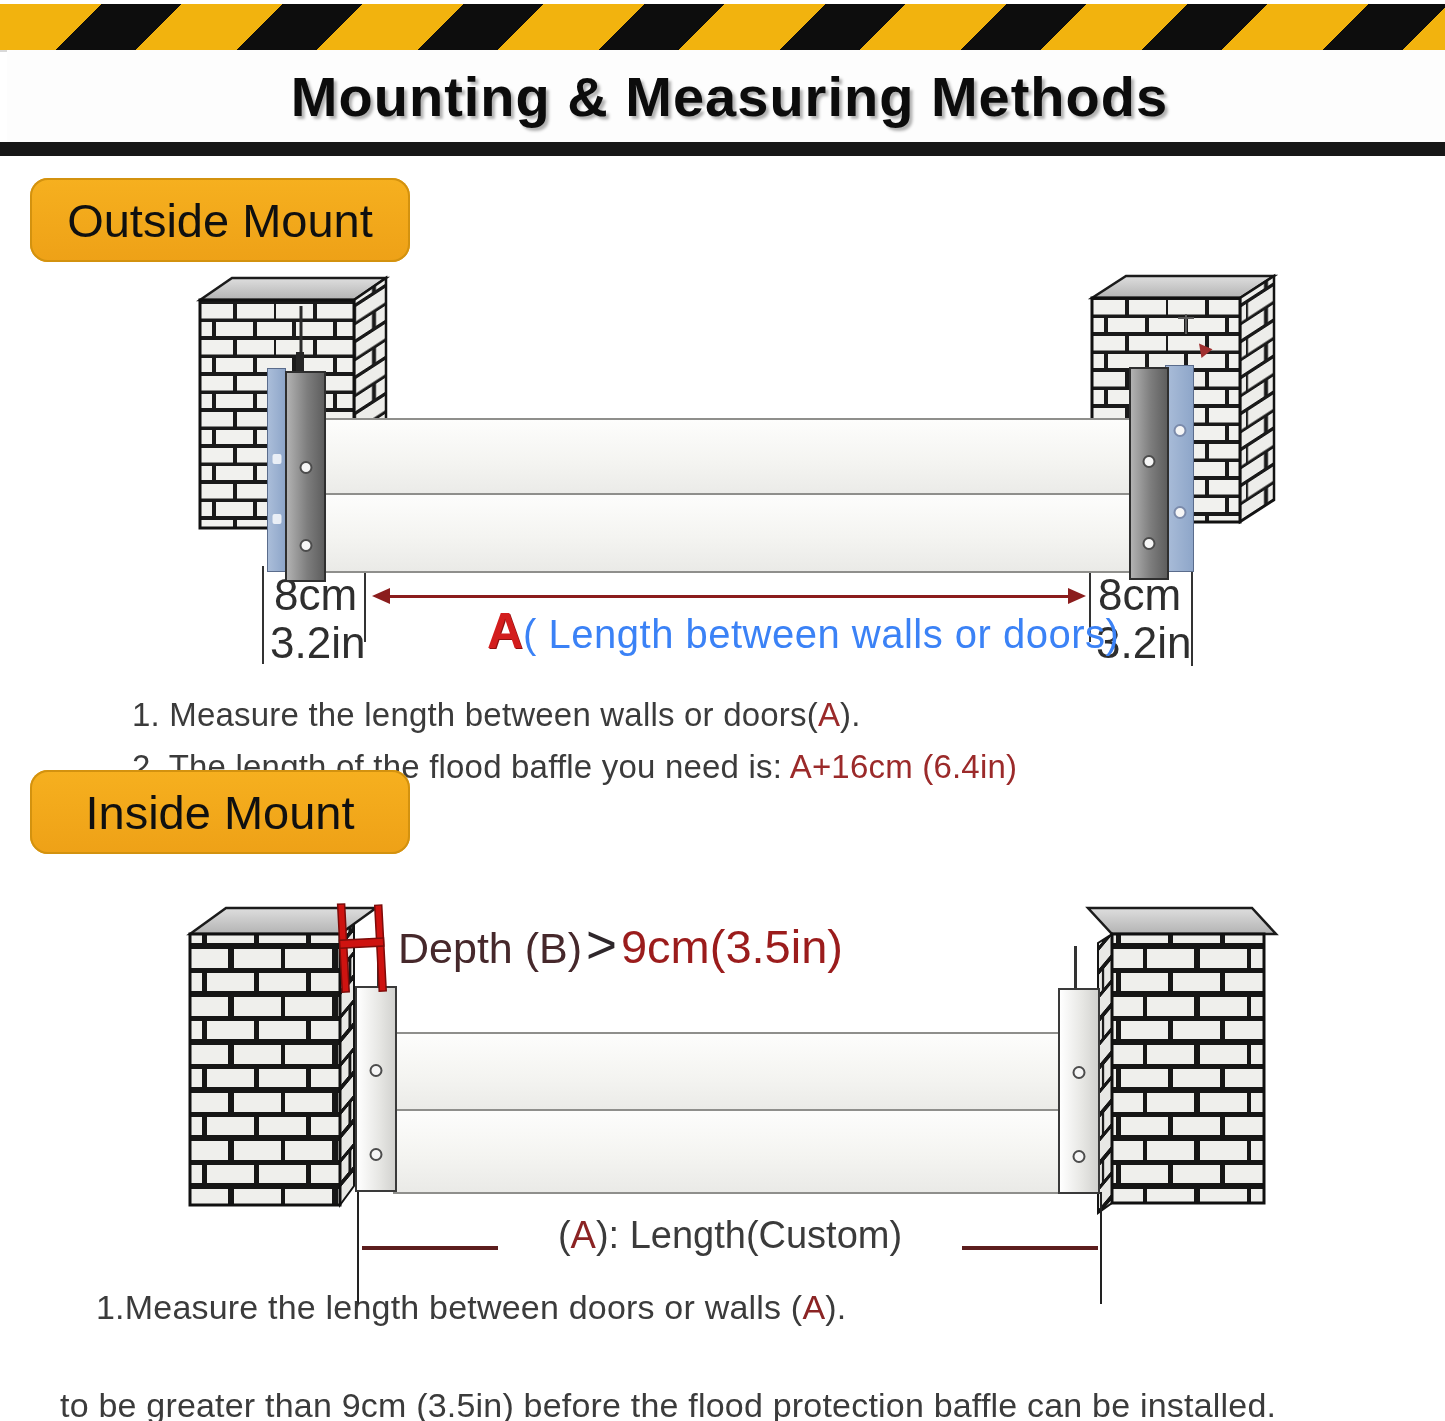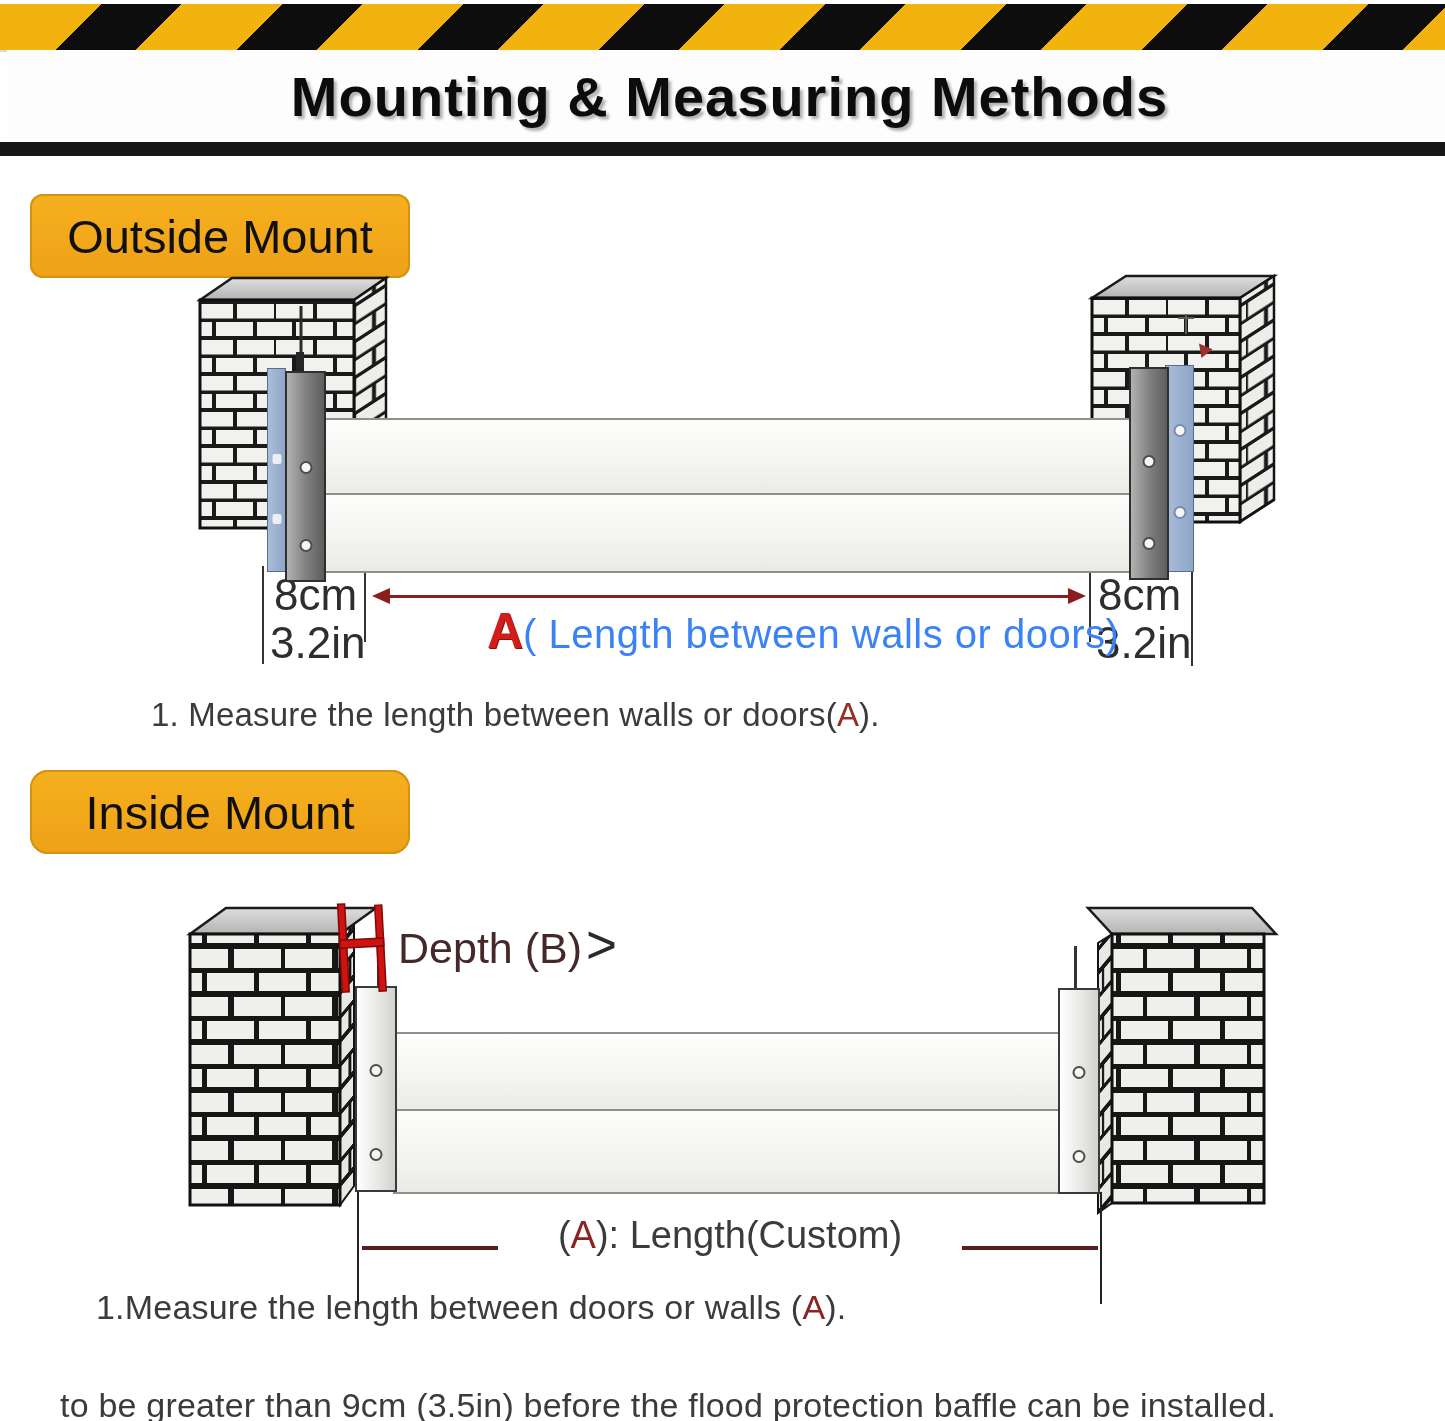--- a/index.html
+++ b/index.html
@@ -45,21 +45,21 @@
   .dim-arrow .hl{position:absolute;left:0;top:0;width:0;height:0;border-style:solid;
     border-width:8.5px 18px 8.5px 0;border-color:transparent #8b1d1d transparent transparent;}
   .dim-arrow .hr{position:absolute;right:0;top:0;width:0;height:0;border-style:solid;
     border-width:8.5px 0 8.5px 18px;border-color:transparent transparent transparent #8b1d1d;}
 
   
   .meas{font-size:44px;color:#2e2e2e;}
   .lenlabel{display:flex;align-items:baseline;}
   .lenlabel .a{font-size:50px;font-weight:700;color:#d31d1d;text-shadow:1px 1px 0 #8d0f0f;}
   .lenlabel .rest{font-size:40px;color:#3b82f6;letter-spacing:.5px;}
-  .step{font-size:33px;color:#3b3b3b;letter-spacing:.2px;margin-left:19px;}
+  .step{font-size:33px;color:#3b3b3b;letter-spacing:.2px;}
   .step .red{color:#9b2a2a;}
   .bstep{font-size:34px;color:#3b3b3b;letter-spacing:.2px;text-align:center;}
   .bstep .red{color:#8b2424;}
   .depthlab{display:flex;align-items:baseline;}
   .depthlab .d{font-size:43px;color:#46282b;}
   .depthlab .g{font-size:53px;color:#2e272b;margin:0 4px;}
   .depthlab .v{font-size:47px;color:#9b1c1c;}
   .inlen{font-size:38px;color:#3b3b3b;}
   .inlen .a{color:#8b2323;}
 
@@ -71,21 +71,21 @@
 <body>
 
 <div id="stage">
 
   <div class="abs hazard"></div>
   <div class="abs title-band">
     <span>Mounting &amp; Measuring Methods</span>
   </div>
   <div class="abs black-bar"></div>
 
-  <div class="abs badge" style="left:30px;top:194px;border-radius:13px;">
+  <div class="abs badge" style="left:30px;top:178px;">
     <span>Outside Mount</span>
   </div>
 
   <svg width="0" height="0" style="position:absolute">
     <defs>
       <pattern id="bp1" width="80" height="36" patternUnits="userSpaceOnUse">
         <rect width="80" height="36" fill="#1a1a1a"></rect>
         <rect x="2" y="2" width="37" height="14.5" fill="#f1f1ee"></rect>
         <rect x="43" y="2" width="37" height="14.5" fill="#f1f1ee"></rect>
         <rect x="-19" y="20" width="37" height="14" fill="#f1f1ee"></rect>
@@ -176,20 +176,23 @@
   <div class="abs meas" style="left:1096px;top:618px;">3.2in</div>
 
   <div class="abs lenlabel" style="left:487px;top:602px;">
     <span class="a">A</span>
     <span class="rest">( Length between walls or doors)</span>
   </div>
 
   <div class="abs step" style="left:132px;top:696px;">
     <span>1. Measure the length between walls or doors(</span><span class="red">A</span><span>).</span>
   </div>
+  <div class="abs step" style="left:132px;top:748px;">
+    <span>2. The length of the flood baffle you need is: </span><span class="red">A+16cm (6.4in)</span>
+  </div>
 
   <div class="abs badge" style="left:30px;top:770px;">
     <span>Inside Mount</span>
   </div>
 
   <svg class="abs" style="left:178px;top:898px;" width="220" height="318" viewBox="0 0 220 318">
     <polygon points="12,36 162,36 198,10 48,10" fill="url(#slabg)" stroke="#1b1b1b" stroke-width="2.5"></polygon>
     <polygon points="162,36 176,27 176,288 162,307" fill="url(#bp2s)" stroke="#141414" stroke-width="2"></polygon>
     <rect x="12" y="36" width="150" height="271" fill="url(#bp2)" stroke="#101010" stroke-width="3"></rect>
   </svg>
@@ -206,20 +209,21 @@
     <g transform="rotate(-3 28 48)">
       <rect x="4" y="2" width="7" height="88" fill="#ce1310" stroke="#7c0b09" stroke-width="1.5"></rect>
       <rect x="41" y="5" width="7" height="86" fill="#ce1310" stroke="#7c0b09" stroke-width="1.5"></rect>
       <rect x="4" y="38" width="44" height="8" fill="#ce1310" stroke="#7c0b09" stroke-width="1.5"></rect>
     </g>
   </svg>
 
   <div class="abs depthlab" style="left:398px;top:914px;z-index:7;">
     <span class="d">Depth (B) </span>
     <span class="g">&gt;</span>
+    <span class="v">9cm(3.5in)</span>
   </div>
 
   <div class="abs panel" style="left:393px;top:1032px;width:667px;height:79px;z-index:3;"></div>
   <div class="abs panel" style="left:393px;top:1109px;width:667px;height:81px;z-index:3;"></div>
 
   <div class="abs channel" style="left:355px;top:986px;width:38px;height:202px;z-index:5;">
     <span class="hole" style="top:76px;"></span>
     <span class="hole" style="top:160px;"></span>
   </div>
   <div class="abs channel" style="left:1058px;top:988px;width:38px;height:202px;z-index:5;">

